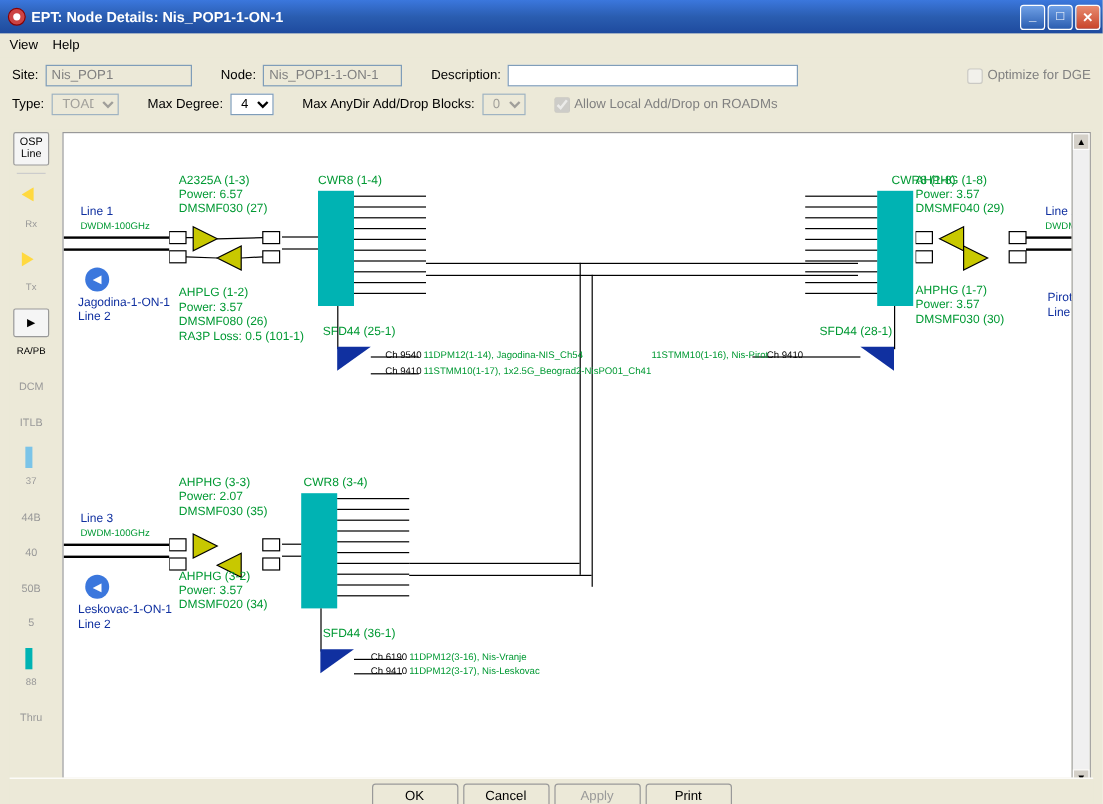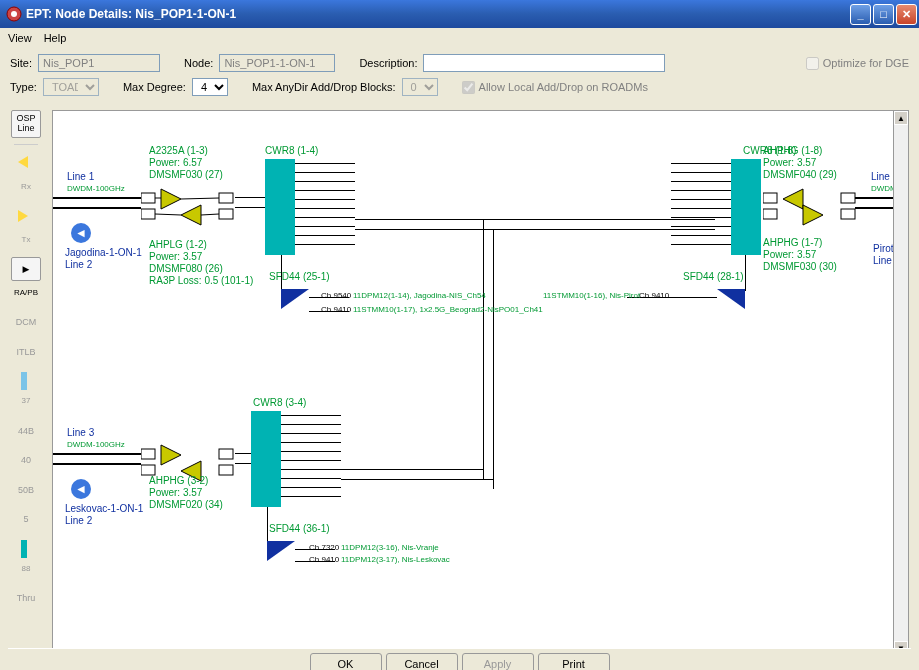--- a/index.html
+++ b/index.html
@@ -254,20 +254,21 @@
       <div class="vline" style="left:692px;top:144px;height:36px"></div>
       <div class="sfd right" style="left:664px;top:178px"></div>
       <div class="hline" style="left:574px;top:186px;width:90px"></div>
       <div class="tiny" style="left:586px;top:180px">Ch 9410</div>
       <div class="tiny green" style="left:490px;top:180px">11STMM10(1-16), Nis-Pirot</div>
 
       <div class="dlabel blue" style="left:14px;top:316px">Line 3</div>
       <div class="dlabel" style="left:14px;top:328px;font-size:8px;color:#009933">DWDM-100GHz</div>
       <div class="hline" style="left:0;top:342px;width:88px;height:2px"></div>
       <div class="hline" style="left:0;top:352px;width:88px;height:2px"></div>
+      <div class="dlabel" style="left:96px;top:286px;white-space:pre">AHPHG (3-3)<br>Power: 2.07<br>DMSMF030 (35)</div>
       <div class="amp" style="left:88px;top:332px">
         <svg width="110" height="40">
           <rect x="0" y="6" width="14" height="10" fill="#fff" stroke="#000"></rect>
           <rect x="0" y="22" width="14" height="10" fill="#fff" stroke="#000"></rect>
           <polygon points="20,2 40,12 20,22" fill="#C8C800" stroke="#000"></polygon>
           <polygon points="60,18 40,28 60,38" fill="#C8C800" stroke="#000"></polygon>
           <rect x="78" y="6" width="14" height="10" fill="#fff" stroke="#000"></rect>
           <rect x="78" y="22" width="14" height="10" fill="#fff" stroke="#000"></rect>
         </svg>
       </div>
@@ -292,21 +293,21 @@
           <div class="l"></div>
         </div>
       <div class="hline" style="left:288px;top:358px;width:142px"></div>
       <div class="hline" style="left:288px;top:368px;width:152px"></div>
 
       <div class="dlabel" style="left:216px;top:412px">SFD44 (36-1)</div>
       <div class="vline" style="left:214px;top:396px;height:36px"></div>
       <div class="sfd left" style="left:214px;top:430px"></div>
       <div class="hline" style="left:242px;top:438px;width:40px"></div>
       <div class="hline" style="left:242px;top:450px;width:40px"></div>
-      <div class="tiny" style="left:256px;top:432px">Ch 7320</div>
+      <div class="tiny" style="left:256px;top:432px">Ch 6190</div>
       <div class="tiny green" style="left:288px;top:432px">11DPM12(3-16), Nis-Vranje</div>
       <div class="tiny" style="left:256px;top:444px">Ch 9410</div>
       <div class="tiny green" style="left:288px;top:444px">11DPM12(3-17), Nis-Leskovac</div>
     </div>
   </div>
 
   <div class="vscroll">
     <div class="scroll-btn">▲</div>
       <div class="scroll-track"></div>
       <div class="scroll-btn">▼</div>

